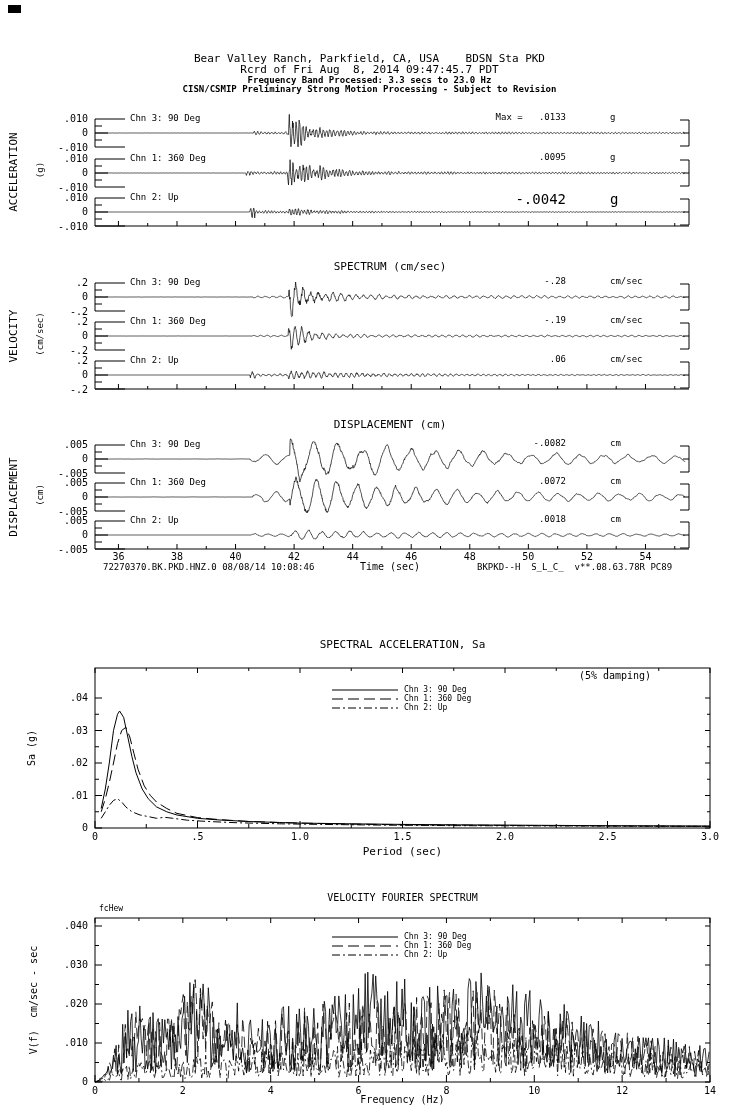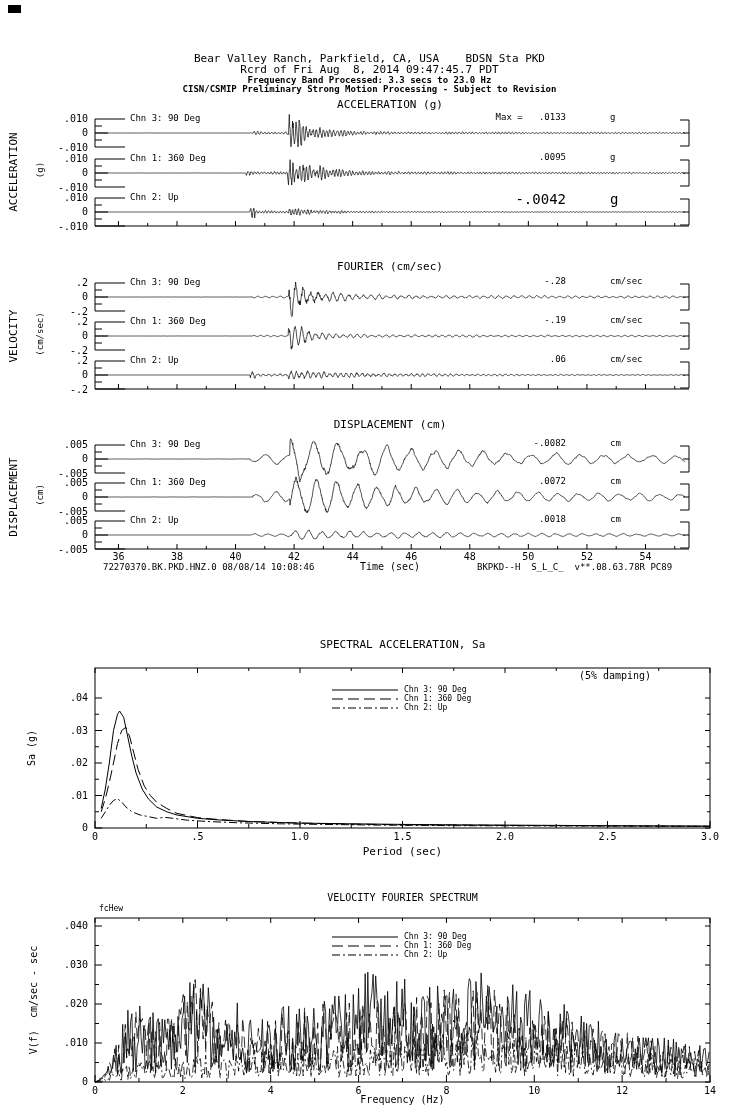--- a/index.html
+++ b/index.html
@@ -352,22 +352,21 @@
       <path d="M332 955 L398 955" fill="none" stroke="#000" stroke-width="1.2" stroke-dasharray="8 3 2 3"></path>
     </svg>
 
   <div style="position:absolute;left:8px;top:5px;width:13px;height:8px;background:#000"></div>
 
   <div class="lbl ctr" style="left:0;top:53px;width:739px;font-size:11px">Bear Valley Ranch, Parkfield, CA, USA    BDSN Sta PKD</div>
   <div class="lbl ctr" style="left:0;top:64px;width:739px;font-size:11px">Rcrd of Fri Aug  8, 2014 09:47:45.7 PDT</div>
   <div class="lbl ctr" style="left:0;top:76px;width:739px;font-size:9px;font-weight:bold">Frequency Band Processed: 3.3 secs to 23.0 Hz</div>
   <div class="lbl ctr" style="left:0;top:85px;width:739px;font-size:9px;font-weight:bold">CISN/CSMIP Preliminary Strong Motion Processing - Subject to Revision</div>
 
-  <div class="lbl ctr" style="left:95px;top:99px;width:590px;font-size:11px">ACCELERATION (g)</div>
-  <div class="lbl ctr" style="left:95px;top:261px;width:590px;font-size:11px">FOURIER (cm/sec)</div>
+  <div class="lbl ctr" style="left:95px;top:261px;width:590px;font-size:11px">SPECTRUM (cm/sec)</div>
   <div class="lbl ctr" style="left:95px;top:419px;width:590px;font-size:11px">DISPLACEMENT (cm)</div>
 
   <div class="rot" style="left:-116px;top:166px;font-size:11px">ACCELERATION</div>
   <div class="rot" style="left:-90px;top:164px;font-size:9px">(g)</div>
   <div class="rot" style="left:-116px;top:330px;font-size:11px">VELOCITY</div>
   <div class="rot" style="left:-90px;top:328px;font-size:9px">(cm/sec)</div>
   <div class="rot" style="left:-116px;top:491px;font-size:11px">DISPLACEMENT</div>
   <div class="rot" style="left:-90px;top:489px;font-size:9px">(cm)</div>
 
   <div class="lbl" style="left:130px;top:114px;font-size:9px">Chn 3: 90 Deg</div>

